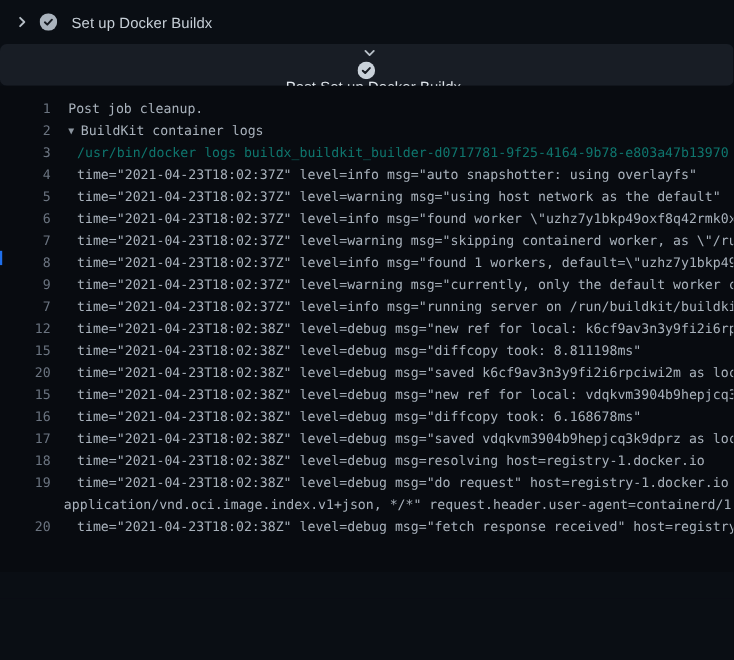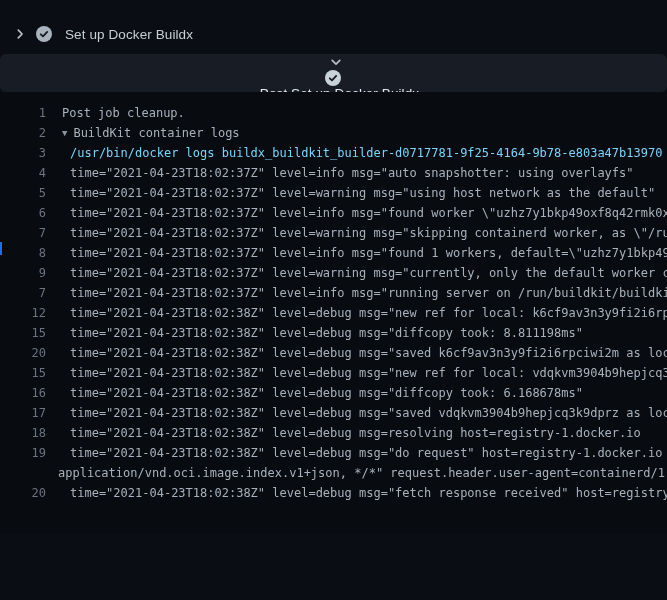--- a/index.html
+++ b/index.html
@@ -2,21 +2,20 @@
 <html><head>
 <meta charset="utf-8">
 <style>
   html,body{margin:0;padding:0;background:#0a0e14;}
   #screen{
     position:relative;
     width:667px;height:544px;
     overflow:hidden;
     background:#0a0e14;
     font-family:"Liberation Sans", sans-serif;
-    margin-top:14px;
   }
   
   .steps{position:relative;}
   .step-row{
     height:40px;
     display:flex;align-items:center;
     padding-left:12px;
     cursor:pointer;
     box-sizing:border-box;
   }
@@ -116,21 +115,21 @@
             <path d="M4.8 8.3 L7 10.4 L11.2 5.9" fill="none" stroke="#171b22" stroke-width="1.8" stroke-linecap="round" stroke-linejoin="round"></path>
           </svg></span>
         <span class="step-label">Post Set up Docker Buildx</span>
       </div>
     </div>
   <div class="log">
     <div class="accent-bar" style="background: rgb(31, 111, 235);"></div>
     <div id="log-lines">
         <div class="log-row"><span class="ln">1</span><span class="lt kind-plain">Post job cleanup.</span></div>
         <div class="log-row"><span class="ln">2</span><span class="lt kind-group"><span class="tri">▼</span><span>BuildKit container logs</span></span></div>
-        <div class="log-row"><span class="ln">3</span><span class="lt kind-command" style="color: #7dd3fc;">/usr/bin/docker logs buildx_buildkit_builder-d0717781-9f25-4164-9b78-e803a47b13970</span></div>
+        <div class="log-row"><span class="ln">3</span><span class="lt kind-command" style="color: #0f766e;">/usr/bin/docker logs buildx_buildkit_builder-d0717781-9f25-4164-9b78-e803a47b13970</span></div>
         <div class="log-row"><span class="ln">4</span><span class="lt kind-log">time="2021-04-23T18:02:37Z" level=info msg="auto snapshotter: using overlayfs"</span></div>
         <div class="log-row"><span class="ln">5</span><span class="lt kind-log">time="2021-04-23T18:02:37Z" level=warning msg="using host network as the default"</span></div>
         <div class="log-row"><span class="ln">6</span><span class="lt kind-log">time="2021-04-23T18:02:37Z" level=info msg="found worker \"uzhz7y1bkp49oxf8q42rmk0xj</span></div>
         <div class="log-row"><span class="ln">7</span><span class="lt kind-log">time="2021-04-23T18:02:37Z" level=warning msg="skipping containerd worker, as \"/run</span></div>
         <div class="log-row"><span class="ln">8</span><span class="lt kind-log">time="2021-04-23T18:02:37Z" level=info msg="found 1 workers, default=\"uzhz7y1bkp49o</span></div>
         <div class="log-row"><span class="ln">9</span><span class="lt kind-log">time="2021-04-23T18:02:37Z" level=warning msg="currently, only the default worker ca</span></div>
         <div class="log-row"><span class="ln">7</span><span class="lt kind-log">time="2021-04-23T18:02:37Z" level=info msg="running server on /run/buildkit/buildkit</span></div>
         <div class="log-row"><span class="ln">12</span><span class="lt kind-log">time="2021-04-23T18:02:38Z" level=debug msg="new ref for local: k6cf9av3n3y9fi2i6rpc</span></div>
         <div class="log-row"><span class="ln">15</span><span class="lt kind-log">time="2021-04-23T18:02:38Z" level=debug msg="diffcopy took: 8.811198ms"</span></div>
         <div class="log-row"><span class="ln">20</span><span class="lt kind-log">time="2021-04-23T18:02:38Z" level=debug msg="saved k6cf9av3n3y9fi2i6rpciwi2m as loca</span></div>

